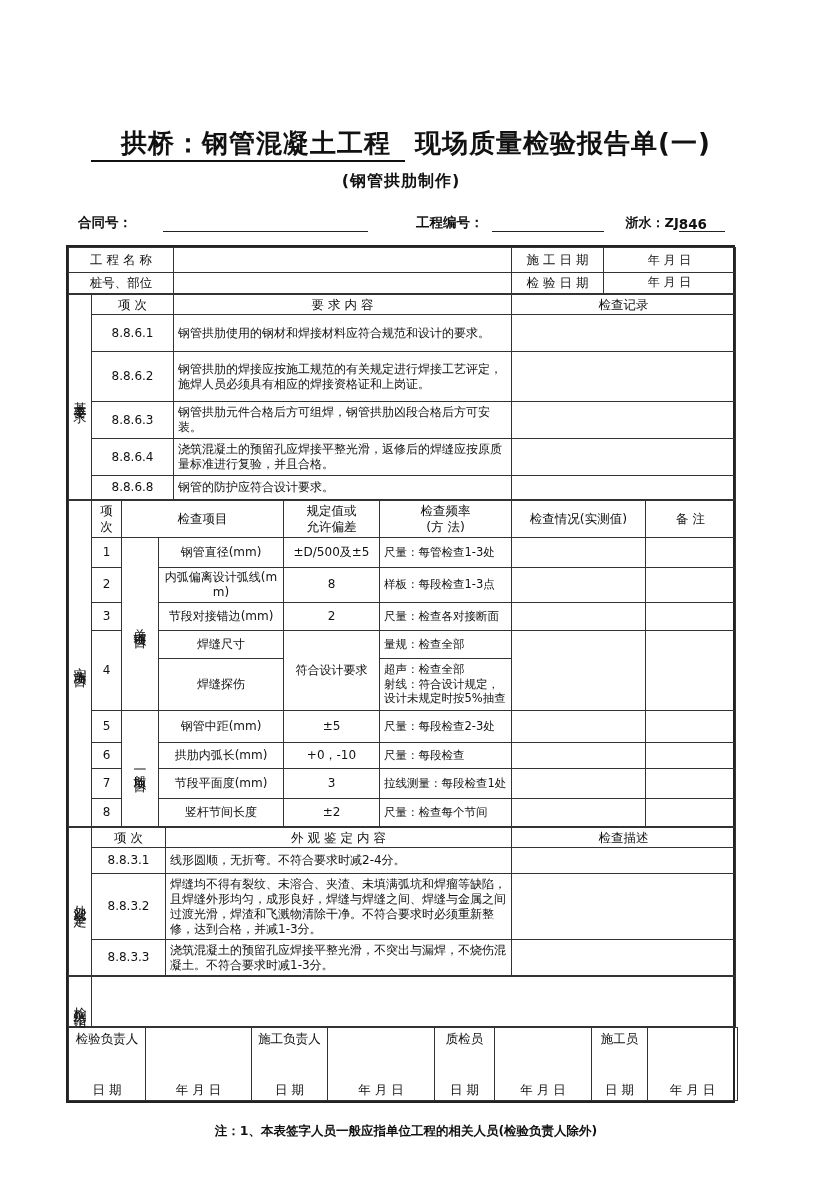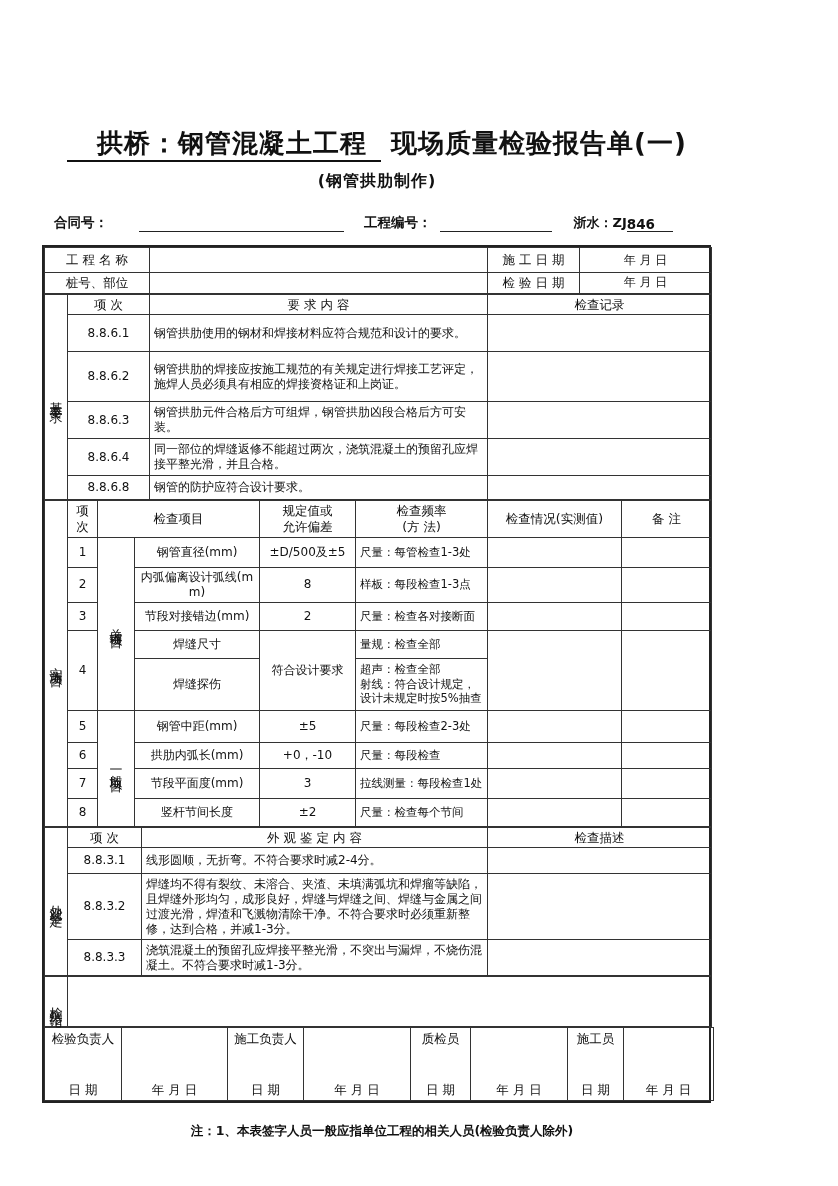--- a/index.html
+++ b/index.html
@@ -1,19 +1,19 @@
 <!DOCTYPE html>
 <html><head>
 <meta charset="utf-8">
 <style>
   html,body{margin:0;padding:0;background:#fff;}
   .doc{
     width:838px;height:1186px;background:#ffffff;
     font-family:"DejaVu Sans",sans-serif;color:#111;
-    box-sizing:border-box;padding:126px 0 0 42px;position:relative;
+    box-sizing:border-box;padding:126px 0 0 66px;position:relative;
   }
   .inner{width:670px;}
   .title{font-size:26px;font-weight:bold;text-align:center;white-space:nowrap;letter-spacing:1px;}
   .title .u1{border-bottom:2px solid #111;padding:0 14px 2px 30px;}
   .title .t2{margin-left:10px;}
   .subtitle{font-size:16px;font-weight:bold;text-align:center;margin-top:10px;letter-spacing:1px;}
   .fieldrow{display:flex;align-items:flex-end;font-size:13.5px;font-weight:600;margin-top:22px;padding-left:12px;}
   .blank{display:inline-block;border-bottom:1.5px solid #222;height:15px;vertical-align:bottom;}
   .code{font-size:13px;font-weight:600;white-space:nowrap;}
   .codeval{display:inline-block;border-bottom:1.5px solid #222;height:15px;min-width:46px;font-weight:600;}
@@ -38,21 +38,21 @@
   <div class="inner">
 
     <div class="title">
       <span class="u1">拱桥：钢管混凝土工程</span><span class="t2">现场质量检验报告单(一)</span>
     </div>
     <div class="subtitle">(钢管拱肋制作)</div>
 
     <div class="fieldrow">
       <span>合同号：</span>
       <span class="blank" style="width:205px;margin-left:31px;"></span>
-      <span style="margin-left:20px;">工程编号：</span>
+      <span style="margin-left:48px;">工程编号：</span>
       <span class="blank" style="width:112px;margin-left:8px;"></span>
       <span class="code" style="margin-left:22px;">浙水：ZJ</span>
       <span class="codeval">846</span>
     </div>
 
     <div class="tablewrap">
 
       <table>
         <colgroup>
             <col style="width:105px">
@@ -102,21 +102,21 @@
           <td>钢管拱肋的焊接应按施工规范的有关规定进行焊接工艺评定，施焊人员必须具有相应的焊接资格证和上岗证。</td>
           <td></td>
         </tr>
         <tr style="height:37px;">
           <td class="c">8.8.6.3</td>
           <td>钢管拱肋元件合格后方可组焊，钢管拱肋凶段合格后方可安装。</td>
           <td></td>
         </tr>
         <tr style="height:37px;">
           <td class="c">8.8.6.4</td>
-          <td>同一部位的焊缝返修不能超过两次，浇筑混凝土的预留孔应焊接平整光滑，并且合格。</td>
+          <td>浇筑混凝土的预留孔应焊接平整光滑，返修后的焊缝应按原质量标准进行复验，并且合格。</td>
           <td></td>
         </tr>
         <tr style="height:24px;">
           <td class="c">8.8.6.8</td>
           <td>钢管的防护应符合设计要求。</td>
           <td></td>
         </tr>
       </tbody>
         </table>
 

